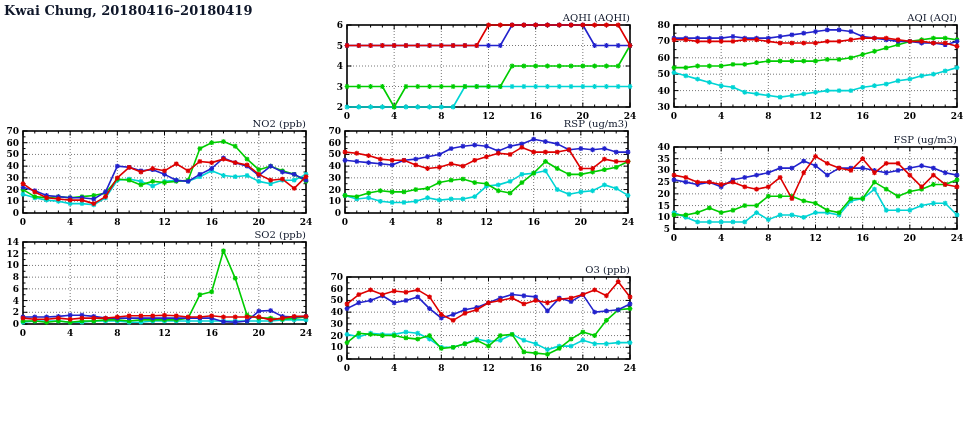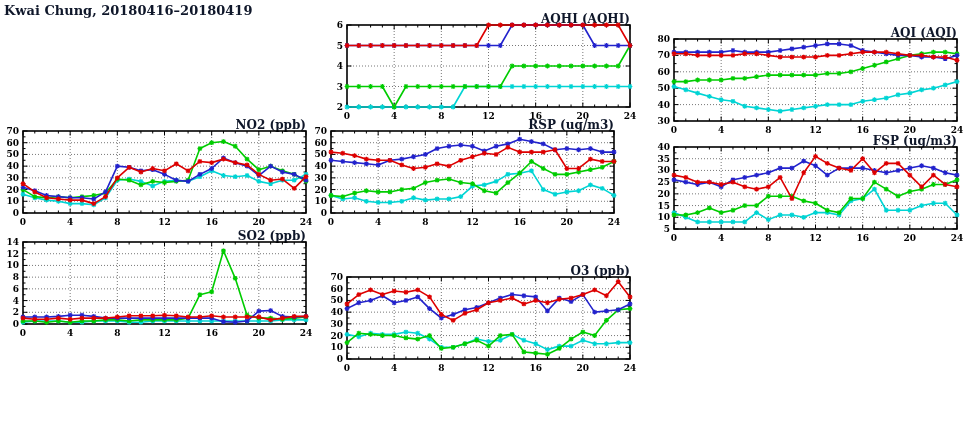--- a/index.html
+++ b/index.html
@@ -7,21 +7,21 @@
     position:relative; width:975px; height:447px; background:#ffffff;
     font-family:"DejaVu Serif", serif; color:#0f172a; overflow:hidden;
   }
   #page-title {
     position:absolute; left:4px; top:3px;
     font-size:13px; font-weight:bold; letter-spacing:0px; white-space:nowrap;
   }
   .chart { position:absolute; }
   .chart-title {
     position:absolute; top:2px; right:16px;
-    font-size:12px; font-weight:bold; white-space:nowrap;
+    font-size:10px; font-weight:normal; white-space:nowrap;
   }
   svg.plot { position:absolute; left:0; top:0; }
   .ticklabel { font-family:"DejaVu Serif", serif; font-size:9px; font-weight:bold; fill:#000; }
 </style>
 </head>
 <body>
 
 <div id="page">
   <div id="page-title">Kwai Chung, 20180416–20180419</div>
 
@@ -112,21 +112,21 @@
         <polyline points="26,97 37.791666666666664,97 49.58333333333333,97 61.375,97 73.16666666666666,97 84.95833333333334,97 96.75,97 108.54166666666667,97 120.33333333333333,97 132.125,97 143.91666666666669,76.5 155.70833333333331,76.5 167.5,76.5 179.29166666666666,76.5 191.08333333333334,76.5 202.875,76.5 214.66666666666666,76.5 226.45833333333334,76.5 238.25,76.5 250.04166666666666,76.5 261.83333333333337,76.5 273.625,76.5 285.41666666666663,76.5 297.20833333333337,76.5 309,76.5" fill="none" stroke="#00d4d4" stroke-width="1.6" stroke-linejoin="round" stroke-linecap="round"></polyline>
         <path d="M23.6 97H28.4M26 94.6V99.4M24.2 95.2L27.8 98.8M24.2 98.8L27.8 95.2M35.391666666666666 97H40.19166666666666M37.791666666666664 94.6V99.4M35.99166666666667 95.2L39.59166666666666 98.8M35.99166666666667 98.8L39.59166666666666 95.2M47.18333333333333 97H51.98333333333333M49.58333333333333 94.6V99.4M47.78333333333333 95.2L51.383333333333326 98.8M47.78333333333333 98.8L51.383333333333326 95.2M58.975 97H63.775M61.375 94.6V99.4M59.575 95.2L63.175 98.8M59.575 98.8L63.175 95.2M70.76666666666665 97H75.56666666666666M73.16666666666666 94.6V99.4M71.36666666666666 95.2L74.96666666666665 98.8M71.36666666666666 98.8L74.96666666666665 95.2M82.55833333333334 97H87.35833333333335M84.95833333333334 94.6V99.4M83.15833333333335 95.2L86.75833333333334 98.8M83.15833333333335 98.8L86.75833333333334 95.2M94.35 97H99.15M96.75 94.6V99.4M94.95 95.2L98.55 98.8M94.95 98.8L98.55 95.2M106.14166666666667 97H110.94166666666668M108.54166666666667 94.6V99.4M106.74166666666667 95.2L110.34166666666667 98.8M106.74166666666667 98.8L110.34166666666667 95.2M117.93333333333332 97H122.73333333333333M120.33333333333333 94.6V99.4M118.53333333333333 95.2L122.13333333333333 98.8M118.53333333333333 98.8L122.13333333333333 95.2M129.725 97H134.525M132.125 94.6V99.4M130.325 95.2L133.925 98.8M130.325 98.8L133.925 95.2M141.51666666666668 76.5H146.3166666666667M143.91666666666669 74.1V78.9M142.11666666666667 74.7L145.7166666666667 78.3M142.11666666666667 78.3L145.7166666666667 74.7M153.3083333333333 76.5H158.10833333333332M155.70833333333331 74.1V78.9M153.9083333333333 74.7L157.50833333333333 78.3M153.9083333333333 78.3L157.50833333333333 74.7M165.1 76.5H169.9M167.5 74.1V78.9M165.7 74.7L169.3 78.3M165.7 78.3L169.3 74.7M176.89166666666665 76.5H181.69166666666666M179.29166666666666 74.1V78.9M177.49166666666665 74.7L181.09166666666667 78.3M177.49166666666665 78.3L181.09166666666667 74.7M188.68333333333334 76.5H193.48333333333335M191.08333333333334 74.1V78.9M189.28333333333333 74.7L192.88333333333335 78.3M189.28333333333333 78.3L192.88333333333335 74.7M200.475 76.5H205.275M202.875 74.1V78.9M201.075 74.7L204.675 78.3M201.075 78.3L204.675 74.7M212.26666666666665 76.5H217.06666666666666M214.66666666666666 74.1V78.9M212.86666666666665 74.7L216.46666666666667 78.3M212.86666666666665 78.3L216.46666666666667 74.7M224.05833333333334 76.5H228.85833333333335M226.45833333333334 74.1V78.9M224.65833333333333 74.7L228.25833333333335 78.3M224.65833333333333 78.3L228.25833333333335 74.7M235.85 76.5H240.65M238.25 74.1V78.9M236.45 74.7L240.05 78.3M236.45 78.3L240.05 74.7M247.64166666666665 76.5H252.44166666666666M250.04166666666666 74.1V78.9M248.24166666666665 74.7L251.84166666666667 78.3M248.24166666666665 78.3L251.84166666666667 74.7M259.4333333333334 76.5H264.23333333333335M261.83333333333337 74.1V78.9M260.03333333333336 74.7L263.6333333333334 78.3M260.03333333333336 78.3L263.6333333333334 74.7M271.225 76.5H276.025M273.625 74.1V78.9M271.825 74.7L275.425 78.3M271.825 78.3L275.425 74.7M283.01666666666665 76.5H287.8166666666666M285.41666666666663 74.1V78.9M283.6166666666666 74.7L287.21666666666664 78.3M283.6166666666666 78.3L287.21666666666664 74.7M294.8083333333334 76.5H299.60833333333335M297.20833333333337 74.1V78.9M295.40833333333336 74.7L299.0083333333334 78.3M295.40833333333336 78.3L299.0083333333334 74.7M306.6 76.5H311.4M309 74.1V78.9M307.2 74.7L310.8 78.3M307.2 78.3L310.8 74.7" fill="none" stroke="#00d4d4" stroke-width="1.2"></path>
         <polyline points="26,76.5 37.791666666666664,76.5 49.58333333333333,76.5 61.375,76.5 73.16666666666666,97 84.95833333333334,76.5 96.75,76.5 108.54166666666667,76.5 120.33333333333333,76.5 132.125,76.5 143.91666666666669,76.5 155.70833333333331,76.5 167.5,76.5 179.29166666666666,76.5 191.08333333333334,56 202.875,56 214.66666666666666,56 226.45833333333334,56 238.25,56 250.04166666666666,56 261.83333333333337,56 273.625,56 285.41666666666663,56 297.20833333333337,56 309,35.5" fill="none" stroke="#00cc00" stroke-width="1.6" stroke-linejoin="round" stroke-linecap="round"></polyline>
         <path d="M23.6 76.5H28.4M26 74.1V78.9M24.2 74.7L27.8 78.3M24.2 78.3L27.8 74.7M35.391666666666666 76.5H40.19166666666666M37.791666666666664 74.1V78.9M35.99166666666667 74.7L39.59166666666666 78.3M35.99166666666667 78.3L39.59166666666666 74.7M47.18333333333333 76.5H51.98333333333333M49.58333333333333 74.1V78.9M47.78333333333333 74.7L51.383333333333326 78.3M47.78333333333333 78.3L51.383333333333326 74.7M58.975 76.5H63.775M61.375 74.1V78.9M59.575 74.7L63.175 78.3M59.575 78.3L63.175 74.7M70.76666666666665 97H75.56666666666666M73.16666666666666 94.6V99.4M71.36666666666666 95.2L74.96666666666665 98.8M71.36666666666666 98.8L74.96666666666665 95.2M82.55833333333334 76.5H87.35833333333335M84.95833333333334 74.1V78.9M83.15833333333335 74.7L86.75833333333334 78.3M83.15833333333335 78.3L86.75833333333334 74.7M94.35 76.5H99.15M96.75 74.1V78.9M94.95 74.7L98.55 78.3M94.95 78.3L98.55 74.7M106.14166666666667 76.5H110.94166666666668M108.54166666666667 74.1V78.9M106.74166666666667 74.7L110.34166666666667 78.3M106.74166666666667 78.3L110.34166666666667 74.7M117.93333333333332 76.5H122.73333333333333M120.33333333333333 74.1V78.9M118.53333333333333 74.7L122.13333333333333 78.3M118.53333333333333 78.3L122.13333333333333 74.7M129.725 76.5H134.525M132.125 74.1V78.9M130.325 74.7L133.925 78.3M130.325 78.3L133.925 74.7M141.51666666666668 76.5H146.3166666666667M143.91666666666669 74.1V78.9M142.11666666666667 74.7L145.7166666666667 78.3M142.11666666666667 78.3L145.7166666666667 74.7M153.3083333333333 76.5H158.10833333333332M155.70833333333331 74.1V78.9M153.9083333333333 74.7L157.50833333333333 78.3M153.9083333333333 78.3L157.50833333333333 74.7M165.1 76.5H169.9M167.5 74.1V78.9M165.7 74.7L169.3 78.3M165.7 78.3L169.3 74.7M176.89166666666665 76.5H181.69166666666666M179.29166666666666 74.1V78.9M177.49166666666665 74.7L181.09166666666667 78.3M177.49166666666665 78.3L181.09166666666667 74.7M188.68333333333334 56H193.48333333333335M191.08333333333334 53.6V58.4M189.28333333333333 54.2L192.88333333333335 57.8M189.28333333333333 57.8L192.88333333333335 54.2M200.475 56H205.275M202.875 53.6V58.4M201.075 54.2L204.675 57.8M201.075 57.8L204.675 54.2M212.26666666666665 56H217.06666666666666M214.66666666666666 53.6V58.4M212.86666666666665 54.2L216.46666666666667 57.8M212.86666666666665 57.8L216.46666666666667 54.2M224.05833333333334 56H228.85833333333335M226.45833333333334 53.6V58.4M224.65833333333333 54.2L228.25833333333335 57.8M224.65833333333333 57.8L228.25833333333335 54.2M235.85 56H240.65M238.25 53.6V58.4M236.45 54.2L240.05 57.8M236.45 57.8L240.05 54.2M247.64166666666665 56H252.44166666666666M250.04166666666666 53.6V58.4M248.24166666666665 54.2L251.84166666666667 57.8M248.24166666666665 57.8L251.84166666666667 54.2M259.4333333333334 56H264.23333333333335M261.83333333333337 53.6V58.4M260.03333333333336 54.2L263.6333333333334 57.8M260.03333333333336 57.8L263.6333333333334 54.2M271.225 56H276.025M273.625 53.6V58.4M271.825 54.2L275.425 57.8M271.825 57.8L275.425 54.2M283.01666666666665 56H287.8166666666666M285.41666666666663 53.6V58.4M283.6166666666666 54.2L287.21666666666664 57.8M283.6166666666666 57.8L287.21666666666664 54.2M294.8083333333334 56H299.60833333333335M297.20833333333337 53.6V58.4M295.40833333333336 54.2L299.0083333333334 57.8M295.40833333333336 57.8L299.0083333333334 54.2M306.6 35.5H311.4M309 33.1V37.9M307.2 33.7L310.8 37.3M307.2 37.3L310.8 33.7" fill="none" stroke="#00cc00" stroke-width="1.2"></path>
         <polyline points="26,35.5 37.791666666666664,35.5 49.58333333333333,35.5 61.375,35.5 73.16666666666666,35.5 84.95833333333334,35.5 96.75,35.5 108.54166666666667,35.5 120.33333333333333,35.5 132.125,35.5 143.91666666666669,35.5 155.70833333333331,35.5 167.5,35.5 179.29166666666666,35.5 191.08333333333334,15 202.875,15 214.66666666666666,15 226.45833333333334,15 238.25,15 250.04166666666666,15 261.83333333333337,15 273.625,35.5 285.41666666666663,35.5 297.20833333333337,35.5 309,35.5" fill="none" stroke="#2222cc" stroke-width="1.6" stroke-linejoin="round" stroke-linecap="round"></polyline>
         <path d="M23.6 35.5H28.4M26 33.1V37.9M24.2 33.7L27.8 37.3M24.2 37.3L27.8 33.7M35.391666666666666 35.5H40.19166666666666M37.791666666666664 33.1V37.9M35.99166666666667 33.7L39.59166666666666 37.3M35.99166666666667 37.3L39.59166666666666 33.7M47.18333333333333 35.5H51.98333333333333M49.58333333333333 33.1V37.9M47.78333333333333 33.7L51.383333333333326 37.3M47.78333333333333 37.3L51.383333333333326 33.7M58.975 35.5H63.775M61.375 33.1V37.9M59.575 33.7L63.175 37.3M59.575 37.3L63.175 33.7M70.76666666666665 35.5H75.56666666666666M73.16666666666666 33.1V37.9M71.36666666666666 33.7L74.96666666666665 37.3M71.36666666666666 37.3L74.96666666666665 33.7M82.55833333333334 35.5H87.35833333333335M84.95833333333334 33.1V37.9M83.15833333333335 33.7L86.75833333333334 37.3M83.15833333333335 37.3L86.75833333333334 33.7M94.35 35.5H99.15M96.75 33.1V37.9M94.95 33.7L98.55 37.3M94.95 37.3L98.55 33.7M106.14166666666667 35.5H110.94166666666668M108.54166666666667 33.1V37.9M106.74166666666667 33.7L110.34166666666667 37.3M106.74166666666667 37.3L110.34166666666667 33.7M117.93333333333332 35.5H122.73333333333333M120.33333333333333 33.1V37.9M118.53333333333333 33.7L122.13333333333333 37.3M118.53333333333333 37.3L122.13333333333333 33.7M129.725 35.5H134.525M132.125 33.1V37.9M130.325 33.7L133.925 37.3M130.325 37.3L133.925 33.7M141.51666666666668 35.5H146.3166666666667M143.91666666666669 33.1V37.9M142.11666666666667 33.7L145.7166666666667 37.3M142.11666666666667 37.3L145.7166666666667 33.7M153.3083333333333 35.5H158.10833333333332M155.70833333333331 33.1V37.9M153.9083333333333 33.7L157.50833333333333 37.3M153.9083333333333 37.3L157.50833333333333 33.7M165.1 35.5H169.9M167.5 33.1V37.9M165.7 33.7L169.3 37.3M165.7 37.3L169.3 33.7M176.89166666666665 35.5H181.69166666666666M179.29166666666666 33.1V37.9M177.49166666666665 33.7L181.09166666666667 37.3M177.49166666666665 37.3L181.09166666666667 33.7M188.68333333333334 15H193.48333333333335M191.08333333333334 12.6V17.4M189.28333333333333 13.2L192.88333333333335 16.8M189.28333333333333 16.8L192.88333333333335 13.2M200.475 15H205.275M202.875 12.6V17.4M201.075 13.2L204.675 16.8M201.075 16.8L204.675 13.2M212.26666666666665 15H217.06666666666666M214.66666666666666 12.6V17.4M212.86666666666665 13.2L216.46666666666667 16.8M212.86666666666665 16.8L216.46666666666667 13.2M224.05833333333334 15H228.85833333333335M226.45833333333334 12.6V17.4M224.65833333333333 13.2L228.25833333333335 16.8M224.65833333333333 16.8L228.25833333333335 13.2M235.85 15H240.65M238.25 12.6V17.4M236.45 13.2L240.05 16.8M236.45 16.8L240.05 13.2M247.64166666666665 15H252.44166666666666M250.04166666666666 12.6V17.4M248.24166666666665 13.2L251.84166666666667 16.8M248.24166666666665 16.8L251.84166666666667 13.2M259.4333333333334 15H264.23333333333335M261.83333333333337 12.6V17.4M260.03333333333336 13.2L263.6333333333334 16.8M260.03333333333336 16.8L263.6333333333334 13.2M271.225 35.5H276.025M273.625 33.1V37.9M271.825 33.7L275.425 37.3M271.825 37.3L275.425 33.7M283.01666666666665 35.5H287.8166666666666M285.41666666666663 33.1V37.9M283.6166666666666 33.7L287.21666666666664 37.3M283.6166666666666 37.3L287.21666666666664 33.7M294.8083333333334 35.5H299.60833333333335M297.20833333333337 33.1V37.9M295.40833333333336 33.7L299.0083333333334 37.3M295.40833333333336 37.3L299.0083333333334 33.7M306.6 35.5H311.4M309 33.1V37.9M307.2 33.7L310.8 37.3M307.2 37.3L310.8 33.7" fill="none" stroke="#2222cc" stroke-width="1.2"></path>
         <polyline points="26,35.5 37.791666666666664,35.5 49.58333333333333,35.5 61.375,35.5 73.16666666666666,35.5 84.95833333333334,35.5 96.75,35.5 108.54166666666667,35.5 120.33333333333333,35.5 132.125,35.5 143.91666666666669,35.5 155.70833333333331,35.5 167.5,15 179.29166666666666,15 191.08333333333334,15 202.875,15 214.66666666666666,15 226.45833333333334,15 238.25,15 250.04166666666666,15 261.83333333333337,15 273.625,15 285.41666666666663,15 297.20833333333337,15 309,35.5" fill="none" stroke="#dd0000" stroke-width="1.6" stroke-linejoin="round" stroke-linecap="round"></polyline>
         <path d="M23.6 35.5H28.4M26 33.1V37.9M24.2 33.7L27.8 37.3M24.2 37.3L27.8 33.7M35.391666666666666 35.5H40.19166666666666M37.791666666666664 33.1V37.9M35.99166666666667 33.7L39.59166666666666 37.3M35.99166666666667 37.3L39.59166666666666 33.7M47.18333333333333 35.5H51.98333333333333M49.58333333333333 33.1V37.9M47.78333333333333 33.7L51.383333333333326 37.3M47.78333333333333 37.3L51.383333333333326 33.7M58.975 35.5H63.775M61.375 33.1V37.9M59.575 33.7L63.175 37.3M59.575 37.3L63.175 33.7M70.76666666666665 35.5H75.56666666666666M73.16666666666666 33.1V37.9M71.36666666666666 33.7L74.96666666666665 37.3M71.36666666666666 37.3L74.96666666666665 33.7M82.55833333333334 35.5H87.35833333333335M84.95833333333334 33.1V37.9M83.15833333333335 33.7L86.75833333333334 37.3M83.15833333333335 37.3L86.75833333333334 33.7M94.35 35.5H99.15M96.75 33.1V37.9M94.95 33.7L98.55 37.3M94.95 37.3L98.55 33.7M106.14166666666667 35.5H110.94166666666668M108.54166666666667 33.1V37.9M106.74166666666667 33.7L110.34166666666667 37.3M106.74166666666667 37.3L110.34166666666667 33.7M117.93333333333332 35.5H122.73333333333333M120.33333333333333 33.1V37.9M118.53333333333333 33.7L122.13333333333333 37.3M118.53333333333333 37.3L122.13333333333333 33.7M129.725 35.5H134.525M132.125 33.1V37.9M130.325 33.7L133.925 37.3M130.325 37.3L133.925 33.7M141.51666666666668 35.5H146.3166666666667M143.91666666666669 33.1V37.9M142.11666666666667 33.7L145.7166666666667 37.3M142.11666666666667 37.3L145.7166666666667 33.7M153.3083333333333 35.5H158.10833333333332M155.70833333333331 33.1V37.9M153.9083333333333 33.7L157.50833333333333 37.3M153.9083333333333 37.3L157.50833333333333 33.7M165.1 15H169.9M167.5 12.6V17.4M165.7 13.2L169.3 16.8M165.7 16.8L169.3 13.2M176.89166666666665 15H181.69166666666666M179.29166666666666 12.6V17.4M177.49166666666665 13.2L181.09166666666667 16.8M177.49166666666665 16.8L181.09166666666667 13.2M188.68333333333334 15H193.48333333333335M191.08333333333334 12.6V17.4M189.28333333333333 13.2L192.88333333333335 16.8M189.28333333333333 16.8L192.88333333333335 13.2M200.475 15H205.275M202.875 12.6V17.4M201.075 13.2L204.675 16.8M201.075 16.8L204.675 13.2M212.26666666666665 15H217.06666666666666M214.66666666666666 12.6V17.4M212.86666666666665 13.2L216.46666666666667 16.8M212.86666666666665 16.8L216.46666666666667 13.2M224.05833333333334 15H228.85833333333335M226.45833333333334 12.6V17.4M224.65833333333333 13.2L228.25833333333335 16.8M224.65833333333333 16.8L228.25833333333335 13.2M235.85 15H240.65M238.25 12.6V17.4M236.45 13.2L240.05 16.8M236.45 16.8L240.05 13.2M247.64166666666665 15H252.44166666666666M250.04166666666666 12.6V17.4M248.24166666666665 13.2L251.84166666666667 16.8M248.24166666666665 16.8L251.84166666666667 13.2M259.4333333333334 15H264.23333333333335M261.83333333333337 12.6V17.4M260.03333333333336 13.2L263.6333333333334 16.8M260.03333333333336 16.8L263.6333333333334 13.2M271.225 15H276.025M273.625 12.6V17.4M271.825 13.2L275.425 16.8M271.825 16.8L275.425 13.2M283.01666666666665 15H287.8166666666666M285.41666666666663 12.6V17.4M283.6166666666666 13.2L287.21666666666664 16.8M283.6166666666666 16.8L287.21666666666664 13.2M294.8083333333334 15H299.60833333333335M297.20833333333337 12.6V17.4M295.40833333333336 13.2L299.0083333333334 16.8M295.40833333333336 16.8L299.0083333333334 13.2M306.6 35.5H311.4M309 33.1V37.9M307.2 33.7L310.8 37.3M307.2 37.3L310.8 33.7" fill="none" stroke="#dd0000" stroke-width="1.2"></path>
       </svg>
   </div>
-  <div class="chart" style="left: 648px; top: 24px; width: 325px; height: 114px;">
+  <div class="chart" style="left: 648px; top: 10px; width: 325px; height: 114px;">
     <div class="chart-title">AQI (AQI)</div>
     <svg class="plot" width="325" height="114" viewBox="0 0 325 114">
         <line x1="73.16666666666666" y1="15" x2="73.16666666666666" y2="97" stroke="#777777" stroke-width="1" stroke-dasharray="1,2"></line>
         <line x1="120.33333333333333" y1="15" x2="120.33333333333333" y2="97" stroke="#777777" stroke-width="1" stroke-dasharray="1,2"></line>
         <line x1="167.5" y1="15" x2="167.5" y2="97" stroke="#777777" stroke-width="1" stroke-dasharray="1,2"></line>
         <line x1="214.66666666666666" y1="15" x2="214.66666666666666" y2="97" stroke="#777777" stroke-width="1" stroke-dasharray="1,2"></line>
         <line x1="261.83333333333337" y1="15" x2="261.83333333333337" y2="97" stroke="#777777" stroke-width="1" stroke-dasharray="1,2"></line>
         <line x1="26" y1="80.60000000000001" x2="309" y2="80.60000000000001" stroke="#777777" stroke-width="1" stroke-dasharray="1,2"></line>
         <line x1="26" y1="64.19999999999999" x2="309" y2="64.19999999999999" stroke="#777777" stroke-width="1" stroke-dasharray="1,2"></line>
         <line x1="26" y1="47.800000000000004" x2="309" y2="47.800000000000004" stroke="#777777" stroke-width="1" stroke-dasharray="1,2"></line>
@@ -340,21 +340,21 @@
         <polyline points="26,78.25714285714287 37.791666666666664,81.77142857142857 49.58333333333333,84.11428571428571 61.375,85.28571428571428 73.16666666666666,87.62857142857142 84.95833333333334,87.62857142857142 96.75,88.8 108.54166666666667,81.77142857142857 120.33333333333333,64.19999999999999 132.125,63.02857142857143 143.91666666666669,65.37142857142857 155.70833333333331,70.05714285714285 167.5,65.37142857142857 179.29166666666666,64.19999999999999 191.08333333333334,65.37142857142857 202.875,60.68571428571429 214.66666666666666,54.82857142857143 226.45833333333334,59.51428571428571 238.25,60.68571428571429 250.04166666666666,59.51428571428571 261.83333333333337,65.37142857142857 273.625,67.71428571428572 285.41666666666663,64.19999999999999 297.20833333333337,64.19999999999999 309,58.34285714285714" fill="none" stroke="#00d4d4" stroke-width="1.6" stroke-linejoin="round" stroke-linecap="round"></polyline>
         <path d="M23.6 78.25714285714287H28.4M26 75.85714285714286V80.65714285714287M24.2 76.45714285714287L27.8 80.05714285714286M24.2 80.05714285714286L27.8 76.45714285714287M35.391666666666666 81.77142857142857H40.19166666666666M37.791666666666664 79.37142857142857V84.17142857142858M35.99166666666667 79.97142857142858L39.59166666666666 83.57142857142857M35.99166666666667 83.57142857142857L39.59166666666666 79.97142857142858M47.18333333333333 84.11428571428571H51.98333333333333M49.58333333333333 81.71428571428571V86.51428571428572M47.78333333333333 82.31428571428572L51.383333333333326 85.91428571428571M47.78333333333333 85.91428571428571L51.383333333333326 82.31428571428572M58.975 85.28571428571428H63.775M61.375 82.88571428571427V87.68571428571428M59.575 83.48571428571428L63.175 87.08571428571427M59.575 87.08571428571427L63.175 83.48571428571428M70.76666666666665 87.62857142857142H75.56666666666666M73.16666666666666 85.22857142857141V90.02857142857142M71.36666666666666 85.82857142857142L74.96666666666665 89.42857142857142M71.36666666666666 89.42857142857142L74.96666666666665 85.82857142857142M82.55833333333334 87.62857142857142H87.35833333333335M84.95833333333334 85.22857142857141V90.02857142857142M83.15833333333335 85.82857142857142L86.75833333333334 89.42857142857142M83.15833333333335 89.42857142857142L86.75833333333334 85.82857142857142M94.35 88.8H99.15M96.75 86.39999999999999V91.2M94.95 87L98.55 90.6M94.95 90.6L98.55 87M106.14166666666667 81.77142857142857H110.94166666666668M108.54166666666667 79.37142857142857V84.17142857142858M106.74166666666667 79.97142857142858L110.34166666666667 83.57142857142857M106.74166666666667 83.57142857142857L110.34166666666667 79.97142857142858M117.93333333333332 64.19999999999999H122.73333333333333M120.33333333333333 61.79999999999999V66.6M118.53333333333333 62.39999999999999L122.13333333333333 65.99999999999999M118.53333333333333 65.99999999999999L122.13333333333333 62.39999999999999M129.725 63.02857142857143H134.525M132.125 60.62857142857143V65.42857142857143M130.325 61.228571428571435L133.925 64.82857142857144M130.325 64.82857142857144L133.925 61.228571428571435M141.51666666666668 65.37142857142857H146.3166666666667M143.91666666666669 62.97142857142857V67.77142857142857M142.11666666666667 63.57142857142857L145.7166666666667 67.17142857142856M142.11666666666667 67.17142857142856L145.7166666666667 63.57142857142857M153.3083333333333 70.05714285714285H158.10833333333332M155.70833333333331 67.65714285714284V72.45714285714286M153.9083333333333 68.25714285714285L157.50833333333333 71.85714285714285M153.9083333333333 71.85714285714285L157.50833333333333 68.25714285714285M165.1 65.37142857142857H169.9M167.5 62.97142857142857V67.77142857142857M165.7 63.57142857142857L169.3 67.17142857142856M165.7 67.17142857142856L169.3 63.57142857142857M176.89166666666665 64.19999999999999H181.69166666666666M179.29166666666666 61.79999999999999V66.6M177.49166666666665 62.39999999999999L181.09166666666667 65.99999999999999M177.49166666666665 65.99999999999999L181.09166666666667 62.39999999999999M188.68333333333334 65.37142857142857H193.48333333333335M191.08333333333334 62.97142857142857V67.77142857142857M189.28333333333333 63.57142857142857L192.88333333333335 67.17142857142856M189.28333333333333 67.17142857142856L192.88333333333335 63.57142857142857M200.475 60.68571428571429H205.275M202.875 58.28571428571429V63.08571428571429M201.075 58.88571428571429L204.675 62.48571428571429M201.075 62.48571428571429L204.675 58.88571428571429M212.26666666666665 54.82857142857143H217.06666666666666M214.66666666666666 52.42857142857143V57.22857142857143M212.86666666666665 53.02857142857143L216.46666666666667 56.628571428571426M212.86666666666665 56.628571428571426L216.46666666666667 53.02857142857143M224.05833333333334 59.51428571428571H228.85833333333335M226.45833333333334 57.114285714285714V61.91428571428571M224.65833333333333 57.714285714285715L228.25833333333335 61.31428571428571M224.65833333333333 61.31428571428571L228.25833333333335 57.714285714285715M235.85 60.68571428571429H240.65M238.25 58.28571428571429V63.08571428571429M236.45 58.88571428571429L240.05 62.48571428571429M236.45 62.48571428571429L240.05 58.88571428571429M247.64166666666665 59.51428571428571H252.44166666666666M250.04166666666666 57.114285714285714V61.91428571428571M248.24166666666665 57.714285714285715L251.84166666666667 61.31428571428571M248.24166666666665 61.31428571428571L251.84166666666667 57.714285714285715M259.4333333333334 65.37142857142857H264.23333333333335M261.83333333333337 62.97142857142857V67.77142857142857M260.03333333333336 63.57142857142857L263.6333333333334 67.17142857142856M260.03333333333336 67.17142857142856L263.6333333333334 63.57142857142857M271.225 67.71428571428572H276.025M273.625 65.31428571428572V70.11428571428573M271.825 65.91428571428573L275.425 69.51428571428572M271.825 69.51428571428572L275.425 65.91428571428573M283.01666666666665 64.19999999999999H287.8166666666666M285.41666666666663 61.79999999999999V66.6M283.6166666666666 62.39999999999999L287.21666666666664 65.99999999999999M283.6166666666666 65.99999999999999L287.21666666666664 62.39999999999999M294.8083333333334 64.19999999999999H299.60833333333335M297.20833333333337 61.79999999999999V66.6M295.40833333333336 62.39999999999999L299.0083333333334 65.99999999999999M295.40833333333336 65.99999999999999L299.0083333333334 62.39999999999999M306.6 58.34285714285714H311.4M309 55.94285714285714V60.74285714285714M307.2 56.542857142857144L310.8 60.14285714285714M307.2 60.14285714285714L310.8 56.542857142857144" fill="none" stroke="#00d4d4" stroke-width="1.2"></path>
         <polyline points="26,73.57142857142857 37.791666666666664,80.60000000000001 49.58333333333333,81.77142857142857 61.375,80.60000000000001 73.16666666666666,81.77142857142857 84.95833333333334,80.60000000000001 96.75,79.42857142857143 108.54166666666667,77.08571428571429 120.33333333333333,63.02857142857143 132.125,64.19999999999999 143.91666666666669,68.88571428571429 155.70833333333331,65.37142857142857 167.5,66.54285714285714 179.29166666666666,65.37142857142857 191.08333333333334,64.19999999999999 202.875,32.57142857142857 214.66666666666666,26.714285714285715 226.45833333333334,25.54285714285714 238.25,30.228571428571428 250.04166666666666,43.114285714285714 261.83333333333337,53.65714285714286 273.625,50.14285714285714 285.41666666666663,54.82857142857143 297.20833333333337,58.34285714285714 309,65.37142857142857" fill="none" stroke="#00cc00" stroke-width="1.6" stroke-linejoin="round" stroke-linecap="round"></polyline>
         <path d="M23.6 73.57142857142857H28.4M26 71.17142857142856V75.97142857142858M24.2 71.77142857142857L27.8 75.37142857142857M24.2 75.37142857142857L27.8 71.77142857142857M35.391666666666666 80.60000000000001H40.19166666666666M37.791666666666664 78.2V83.00000000000001M35.99166666666667 78.80000000000001L39.59166666666666 82.4M35.99166666666667 82.4L39.59166666666666 78.80000000000001M47.18333333333333 81.77142857142857H51.98333333333333M49.58333333333333 79.37142857142857V84.17142857142858M47.78333333333333 79.97142857142858L51.383333333333326 83.57142857142857M47.78333333333333 83.57142857142857L51.383333333333326 79.97142857142858M58.975 80.60000000000001H63.775M61.375 78.2V83.00000000000001M59.575 78.80000000000001L63.175 82.4M59.575 82.4L63.175 78.80000000000001M70.76666666666665 81.77142857142857H75.56666666666666M73.16666666666666 79.37142857142857V84.17142857142858M71.36666666666666 79.97142857142858L74.96666666666665 83.57142857142857M71.36666666666666 83.57142857142857L74.96666666666665 79.97142857142858M82.55833333333334 80.60000000000001H87.35833333333335M84.95833333333334 78.2V83.00000000000001M83.15833333333335 78.80000000000001L86.75833333333334 82.4M83.15833333333335 82.4L86.75833333333334 78.80000000000001M94.35 79.42857142857143H99.15M96.75 77.02857142857142V81.82857142857144M94.95 77.62857142857143L98.55 81.22857142857143M94.95 81.22857142857143L98.55 77.62857142857143M106.14166666666667 77.08571428571429H110.94166666666668M108.54166666666667 74.68571428571428V79.4857142857143M106.74166666666667 75.28571428571429L110.34166666666667 78.88571428571429M106.74166666666667 78.88571428571429L110.34166666666667 75.28571428571429M117.93333333333332 63.02857142857143H122.73333333333333M120.33333333333333 60.62857142857143V65.42857142857143M118.53333333333333 61.228571428571435L122.13333333333333 64.82857142857144M118.53333333333333 64.82857142857144L122.13333333333333 61.228571428571435M129.725 64.19999999999999H134.525M132.125 61.79999999999999V66.6M130.325 62.39999999999999L133.925 65.99999999999999M130.325 65.99999999999999L133.925 62.39999999999999M141.51666666666668 68.88571428571429H146.3166666666667M143.91666666666669 66.48571428571428V71.28571428571429M142.11666666666667 67.08571428571429L145.7166666666667 70.68571428571428M142.11666666666667 70.68571428571428L145.7166666666667 67.08571428571429M153.3083333333333 65.37142857142857H158.10833333333332M155.70833333333331 62.97142857142857V67.77142857142857M153.9083333333333 63.57142857142857L157.50833333333333 67.17142857142856M153.9083333333333 67.17142857142856L157.50833333333333 63.57142857142857M165.1 66.54285714285714H169.9M167.5 64.14285714285714V68.94285714285715M165.7 64.74285714285715L169.3 68.34285714285714M165.7 68.34285714285714L169.3 64.74285714285715M176.89166666666665 65.37142857142857H181.69166666666666M179.29166666666666 62.97142857142857V67.77142857142857M177.49166666666665 63.57142857142857L181.09166666666667 67.17142857142856M177.49166666666665 67.17142857142856L181.09166666666667 63.57142857142857M188.68333333333334 64.19999999999999H193.48333333333335M191.08333333333334 61.79999999999999V66.6M189.28333333333333 62.39999999999999L192.88333333333335 65.99999999999999M189.28333333333333 65.99999999999999L192.88333333333335 62.39999999999999M200.475 32.57142857142857H205.275M202.875 30.17142857142857V34.97142857142857M201.075 30.77142857142857L204.675 34.37142857142857M201.075 34.37142857142857L204.675 30.77142857142857M212.26666666666665 26.714285714285715H217.06666666666666M214.66666666666666 24.314285714285717V29.114285714285714M212.86666666666665 24.914285714285715L216.46666666666667 28.514285714285716M212.86666666666665 28.514285714285716L216.46666666666667 24.914285714285715M224.05833333333334 25.54285714285714H228.85833333333335M226.45833333333334 23.142857142857142V27.94285714285714M224.65833333333333 23.74285714285714L228.25833333333335 27.34285714285714M224.65833333333333 27.34285714285714L228.25833333333335 23.74285714285714M235.85 30.228571428571428H240.65M238.25 27.82857142857143V32.628571428571426M236.45 28.428571428571427L240.05 32.028571428571425M236.45 32.028571428571425L240.05 28.428571428571427M247.64166666666665 43.114285714285714H252.44166666666666M250.04166666666666 40.714285714285715V45.51428571428571M248.24166666666665 41.31428571428572L251.84166666666667 44.91428571428571M248.24166666666665 44.91428571428571L251.84166666666667 41.31428571428572M259.4333333333334 53.65714285714286H264.23333333333335M261.83333333333337 51.25714285714286V56.05714285714286M260.03333333333336 51.85714285714286L263.6333333333334 55.457142857142856M260.03333333333336 55.457142857142856L263.6333333333334 51.85714285714286M271.225 50.14285714285714H276.025M273.625 47.74285714285714V52.54285714285714M271.825 48.34285714285714L275.425 51.942857142857136M271.825 51.942857142857136L275.425 48.34285714285714M283.01666666666665 54.82857142857143H287.8166666666666M285.41666666666663 52.42857142857143V57.22857142857143M283.6166666666666 53.02857142857143L287.21666666666664 56.628571428571426M283.6166666666666 56.628571428571426L287.21666666666664 53.02857142857143M294.8083333333334 58.34285714285714H299.60833333333335M297.20833333333337 55.94285714285714V60.74285714285714M295.40833333333336 56.542857142857144L299.0083333333334 60.14285714285714M295.40833333333336 60.14285714285714L299.0083333333334 56.542857142857144M306.6 65.37142857142857H311.4M309 62.97142857142857V67.77142857142857M307.2 63.57142857142857L310.8 67.17142857142856M307.2 67.17142857142856L310.8 63.57142857142857" fill="none" stroke="#00cc00" stroke-width="1.2"></path>
         <polyline points="26,71.22857142857143 37.791666666666664,74.74285714285713 49.58333333333333,79.42857142857143 61.375,80.60000000000001 73.16666666666666,81.77142857142857 84.95833333333334,81.77142857142857 96.75,82.94285714285715 108.54166666666667,75.91428571428571 120.33333333333333,50.14285714285714 132.125,51.31428571428571 143.91666666666669,54.82857142857143 155.70833333333331,53.65714285714286 167.5,58.34285714285714 179.29166666666666,64.19999999999999 191.08333333333334,65.37142857142857 202.875,58.34285714285714 214.66666666666666,52.48571428571429 226.45833333333334,41.94285714285714 238.25,46.62857142857143 250.04166666666666,50.14285714285714 261.83333333333337,59.51428571428571 273.625,50.14285714285714 285.41666666666663,56 297.20833333333337,58.34285714285714 309,64.19999999999999" fill="none" stroke="#2222cc" stroke-width="1.6" stroke-linejoin="round" stroke-linecap="round"></polyline>
         <path d="M23.6 71.22857142857143H28.4M26 68.82857142857142V73.62857142857143M24.2 69.42857142857143L27.8 73.02857142857142M24.2 73.02857142857142L27.8 69.42857142857143M35.391666666666666 74.74285714285713H40.19166666666666M37.791666666666664 72.34285714285713V77.14285714285714M35.99166666666667 72.94285714285714L39.59166666666666 76.54285714285713M35.99166666666667 76.54285714285713L39.59166666666666 72.94285714285714M47.18333333333333 79.42857142857143H51.98333333333333M49.58333333333333 77.02857142857142V81.82857142857144M47.78333333333333 77.62857142857143L51.383333333333326 81.22857142857143M47.78333333333333 81.22857142857143L51.383333333333326 77.62857142857143M58.975 80.60000000000001H63.775M61.375 78.2V83.00000000000001M59.575 78.80000000000001L63.175 82.4M59.575 82.4L63.175 78.80000000000001M70.76666666666665 81.77142857142857H75.56666666666666M73.16666666666666 79.37142857142857V84.17142857142858M71.36666666666666 79.97142857142858L74.96666666666665 83.57142857142857M71.36666666666666 83.57142857142857L74.96666666666665 79.97142857142858M82.55833333333334 81.77142857142857H87.35833333333335M84.95833333333334 79.37142857142857V84.17142857142858M83.15833333333335 79.97142857142858L86.75833333333334 83.57142857142857M83.15833333333335 83.57142857142857L86.75833333333334 79.97142857142858M94.35 82.94285714285715H99.15M96.75 80.54285714285714V85.34285714285716M94.95 81.14285714285715L98.55 84.74285714285715M94.95 84.74285714285715L98.55 81.14285714285715M106.14166666666667 75.91428571428571H110.94166666666668M108.54166666666667 73.5142857142857V78.31428571428572M106.74166666666667 74.11428571428571L110.34166666666667 77.71428571428571M106.74166666666667 77.71428571428571L110.34166666666667 74.11428571428571M117.93333333333332 50.14285714285714H122.73333333333333M120.33333333333333 47.74285714285714V52.54285714285714M118.53333333333333 48.34285714285714L122.13333333333333 51.942857142857136M118.53333333333333 51.942857142857136L122.13333333333333 48.34285714285714M129.725 51.31428571428571H134.525M132.125 48.91428571428571V53.71428571428571M130.325 49.51428571428571L133.925 53.11428571428571M130.325 53.11428571428571L133.925 49.51428571428571M141.51666666666668 54.82857142857143H146.3166666666667M143.91666666666669 52.42857142857143V57.22857142857143M142.11666666666667 53.02857142857143L145.7166666666667 56.628571428571426M142.11666666666667 56.628571428571426L145.7166666666667 53.02857142857143M153.3083333333333 53.65714285714286H158.10833333333332M155.70833333333331 51.25714285714286V56.05714285714286M153.9083333333333 51.85714285714286L157.50833333333333 55.457142857142856M153.9083333333333 55.457142857142856L157.50833333333333 51.85714285714286M165.1 58.34285714285714H169.9M167.5 55.94285714285714V60.74285714285714M165.7 56.542857142857144L169.3 60.14285714285714M165.7 60.14285714285714L169.3 56.542857142857144M176.89166666666665 64.19999999999999H181.69166666666666M179.29166666666666 61.79999999999999V66.6M177.49166666666665 62.39999999999999L181.09166666666667 65.99999999999999M177.49166666666665 65.99999999999999L181.09166666666667 62.39999999999999M188.68333333333334 65.37142857142857H193.48333333333335M191.08333333333334 62.97142857142857V67.77142857142857M189.28333333333333 63.57142857142857L192.88333333333335 67.17142857142856M189.28333333333333 67.17142857142856L192.88333333333335 63.57142857142857M200.475 58.34285714285714H205.275M202.875 55.94285714285714V60.74285714285714M201.075 56.542857142857144L204.675 60.14285714285714M201.075 60.14285714285714L204.675 56.542857142857144M212.26666666666665 52.48571428571429H217.06666666666666M214.66666666666666 50.08571428571429V54.885714285714286M212.86666666666665 50.68571428571429L216.46666666666667 54.285714285714285M212.86666666666665 54.285714285714285L216.46666666666667 50.68571428571429M224.05833333333334 41.94285714285714H228.85833333333335M226.45833333333334 39.542857142857144V44.34285714285714M224.65833333333333 40.142857142857146L228.25833333333335 43.74285714285714M224.65833333333333 43.74285714285714L228.25833333333335 40.142857142857146M235.85 46.62857142857143H240.65M238.25 44.228571428571435V49.02857142857143M236.45 44.828571428571436L240.05 48.42857142857143M236.45 48.42857142857143L240.05 44.828571428571436M247.64166666666665 50.14285714285714H252.44166666666666M250.04166666666666 47.74285714285714V52.54285714285714M248.24166666666665 48.34285714285714L251.84166666666667 51.942857142857136M248.24166666666665 51.942857142857136L251.84166666666667 48.34285714285714M259.4333333333334 59.51428571428571H264.23333333333335M261.83333333333337 57.114285714285714V61.91428571428571M260.03333333333336 57.714285714285715L263.6333333333334 61.31428571428571M260.03333333333336 61.31428571428571L263.6333333333334 57.714285714285715M271.225 50.14285714285714H276.025M273.625 47.74285714285714V52.54285714285714M271.825 48.34285714285714L275.425 51.942857142857136M271.825 51.942857142857136L275.425 48.34285714285714M283.01666666666665 56H287.8166666666666M285.41666666666663 53.6V58.4M283.6166666666666 54.2L287.21666666666664 57.8M283.6166666666666 57.8L287.21666666666664 54.2M294.8083333333334 58.34285714285714H299.60833333333335M297.20833333333337 55.94285714285714V60.74285714285714M295.40833333333336 56.542857142857144L299.0083333333334 60.14285714285714M295.40833333333336 60.14285714285714L299.0083333333334 56.542857142857144M306.6 64.19999999999999H311.4M309 61.79999999999999V66.6M307.2 62.39999999999999L310.8 65.99999999999999M307.2 65.99999999999999L310.8 62.39999999999999" fill="none" stroke="#2222cc" stroke-width="1.2"></path>
         <polyline points="26,67.71428571428572 37.791666666666664,75.91428571428571 49.58333333333333,81.77142857142857 61.375,82.94285714285715 73.16666666666666,84.11428571428571 84.95833333333334,84.11428571428571 96.75,87.62857142857142 108.54166666666667,80.60000000000001 120.33333333333333,61.857142857142854 132.125,51.31428571428571 143.91666666666669,56 155.70833333333331,52.48571428571429 167.5,54.82857142857143 179.29166666666666,47.800000000000004 191.08333333333334,54.82857142857143 202.875,45.457142857142856 214.66666666666666,46.62857142857143 226.45833333333334,43.114285714285714 238.25,46.62857142857143 250.04166666666666,48.971428571428575 261.83333333333337,58.34285714285714 273.625,64.19999999999999 285.41666666666663,63.02857142857143 297.20833333333337,72.4 309,60.68571428571429" fill="none" stroke="#dd0000" stroke-width="1.6" stroke-linejoin="round" stroke-linecap="round"></polyline>
         <path d="M23.6 67.71428571428572H28.4M26 65.31428571428572V70.11428571428573M24.2 65.91428571428573L27.8 69.51428571428572M24.2 69.51428571428572L27.8 65.91428571428573M35.391666666666666 75.91428571428571H40.19166666666666M37.791666666666664 73.5142857142857V78.31428571428572M35.99166666666667 74.11428571428571L39.59166666666666 77.71428571428571M35.99166666666667 77.71428571428571L39.59166666666666 74.11428571428571M47.18333333333333 81.77142857142857H51.98333333333333M49.58333333333333 79.37142857142857V84.17142857142858M47.78333333333333 79.97142857142858L51.383333333333326 83.57142857142857M47.78333333333333 83.57142857142857L51.383333333333326 79.97142857142858M58.975 82.94285714285715H63.775M61.375 80.54285714285714V85.34285714285716M59.575 81.14285714285715L63.175 84.74285714285715M59.575 84.74285714285715L63.175 81.14285714285715M70.76666666666665 84.11428571428571H75.56666666666666M73.16666666666666 81.71428571428571V86.51428571428572M71.36666666666666 82.31428571428572L74.96666666666665 85.91428571428571M71.36666666666666 85.91428571428571L74.96666666666665 82.31428571428572M82.55833333333334 84.11428571428571H87.35833333333335M84.95833333333334 81.71428571428571V86.51428571428572M83.15833333333335 82.31428571428572L86.75833333333334 85.91428571428571M83.15833333333335 85.91428571428571L86.75833333333334 82.31428571428572M94.35 87.62857142857142H99.15M96.75 85.22857142857141V90.02857142857142M94.95 85.82857142857142L98.55 89.42857142857142M94.95 89.42857142857142L98.55 85.82857142857142M106.14166666666667 80.60000000000001H110.94166666666668M108.54166666666667 78.2V83.00000000000001M106.74166666666667 78.80000000000001L110.34166666666667 82.4M106.74166666666667 82.4L110.34166666666667 78.80000000000001M117.93333333333332 61.857142857142854H122.73333333333333M120.33333333333333 59.457142857142856V64.25714285714285M118.53333333333333 60.05714285714286L122.13333333333333 63.65714285714285M118.53333333333333 63.65714285714285L122.13333333333333 60.05714285714286M129.725 51.31428571428571H134.525M132.125 48.91428571428571V53.71428571428571M130.325 49.51428571428571L133.925 53.11428571428571M130.325 53.11428571428571L133.925 49.51428571428571M141.51666666666668 56H146.3166666666667M143.91666666666669 53.6V58.4M142.11666666666667 54.2L145.7166666666667 57.8M142.11666666666667 57.8L145.7166666666667 54.2M153.3083333333333 52.48571428571429H158.10833333333332M155.70833333333331 50.08571428571429V54.885714285714286M153.9083333333333 50.68571428571429L157.50833333333333 54.285714285714285M153.9083333333333 54.285714285714285L157.50833333333333 50.68571428571429M165.1 54.82857142857143H169.9M167.5 52.42857142857143V57.22857142857143M165.7 53.02857142857143L169.3 56.628571428571426M165.7 56.628571428571426L169.3 53.02857142857143M176.89166666666665 47.800000000000004H181.69166666666666M179.29166666666666 45.400000000000006V50.2M177.49166666666665 46.00000000000001L181.09166666666667 49.6M177.49166666666665 49.6L181.09166666666667 46.00000000000001M188.68333333333334 54.82857142857143H193.48333333333335M191.08333333333334 52.42857142857143V57.22857142857143M189.28333333333333 53.02857142857143L192.88333333333335 56.628571428571426M189.28333333333333 56.628571428571426L192.88333333333335 53.02857142857143M200.475 45.457142857142856H205.275M202.875 43.05714285714286V47.857142857142854M201.075 43.65714285714286L204.675 47.25714285714285M201.075 47.25714285714285L204.675 43.65714285714286M212.26666666666665 46.62857142857143H217.06666666666666M214.66666666666666 44.228571428571435V49.02857142857143M212.86666666666665 44.828571428571436L216.46666666666667 48.42857142857143M212.86666666666665 48.42857142857143L216.46666666666667 44.828571428571436M224.05833333333334 43.114285714285714H228.85833333333335M226.45833333333334 40.714285714285715V45.51428571428571M224.65833333333333 41.31428571428572L228.25833333333335 44.91428571428571M224.65833333333333 44.91428571428571L228.25833333333335 41.31428571428572M235.85 46.62857142857143H240.65M238.25 44.228571428571435V49.02857142857143M236.45 44.828571428571436L240.05 48.42857142857143M236.45 48.42857142857143L240.05 44.828571428571436M247.64166666666665 48.971428571428575H252.44166666666666M250.04166666666666 46.57142857142858V51.371428571428574M248.24166666666665 47.17142857142858L251.84166666666667 50.77142857142857M248.24166666666665 50.77142857142857L251.84166666666667 47.17142857142858M259.4333333333334 58.34285714285714H264.23333333333335M261.83333333333337 55.94285714285714V60.74285714285714M260.03333333333336 56.542857142857144L263.6333333333334 60.14285714285714M260.03333333333336 60.14285714285714L263.6333333333334 56.542857142857144M271.225 64.19999999999999H276.025M273.625 61.79999999999999V66.6M271.825 62.39999999999999L275.425 65.99999999999999M271.825 65.99999999999999L275.425 62.39999999999999M283.01666666666665 63.02857142857143H287.8166666666666M285.41666666666663 60.62857142857143V65.42857142857143M283.6166666666666 61.228571428571435L287.21666666666664 64.82857142857144M283.6166666666666 64.82857142857144L287.21666666666664 61.228571428571435M294.8083333333334 72.4H299.60833333333335M297.20833333333337 70V74.80000000000001M295.40833333333336 70.60000000000001L299.0083333333334 74.2M295.40833333333336 74.2L299.0083333333334 70.60000000000001M306.6 60.68571428571429H311.4M309 58.28571428571429V63.08571428571429M307.2 58.88571428571429L310.8 62.48571428571429M307.2 62.48571428571429L310.8 58.88571428571429" fill="none" stroke="#dd0000" stroke-width="1.2"></path>
       </svg>
   </div>
-  <div class="chart" style="left: 305px; top: 116px; width: 325px; height: 114px;">
+  <div class="chart" style="left: 319px; top: 116px; width: 325px; height: 114px;">
     <div class="chart-title">RSP (ug/m3)</div>
     <svg class="plot" width="325" height="114" viewBox="0 0 325 114">
         <line x1="73.16666666666666" y1="15" x2="73.16666666666666" y2="97" stroke="#777777" stroke-width="1" stroke-dasharray="1,2"></line>
         <line x1="120.33333333333333" y1="15" x2="120.33333333333333" y2="97" stroke="#777777" stroke-width="1" stroke-dasharray="1,2"></line>
         <line x1="167.5" y1="15" x2="167.5" y2="97" stroke="#777777" stroke-width="1" stroke-dasharray="1,2"></line>
         <line x1="214.66666666666666" y1="15" x2="214.66666666666666" y2="97" stroke="#777777" stroke-width="1" stroke-dasharray="1,2"></line>
         <line x1="261.83333333333337" y1="15" x2="261.83333333333337" y2="97" stroke="#777777" stroke-width="1" stroke-dasharray="1,2"></line>
         <line x1="26" y1="85.28571428571428" x2="309" y2="85.28571428571428" stroke="#777777" stroke-width="1" stroke-dasharray="1,2"></line>
         <line x1="26" y1="73.57142857142857" x2="309" y2="73.57142857142857" stroke="#777777" stroke-width="1" stroke-dasharray="1,2"></line>
         <line x1="26" y1="61.857142857142854" x2="309" y2="61.857142857142854" stroke="#777777" stroke-width="1" stroke-dasharray="1,2"></line>

